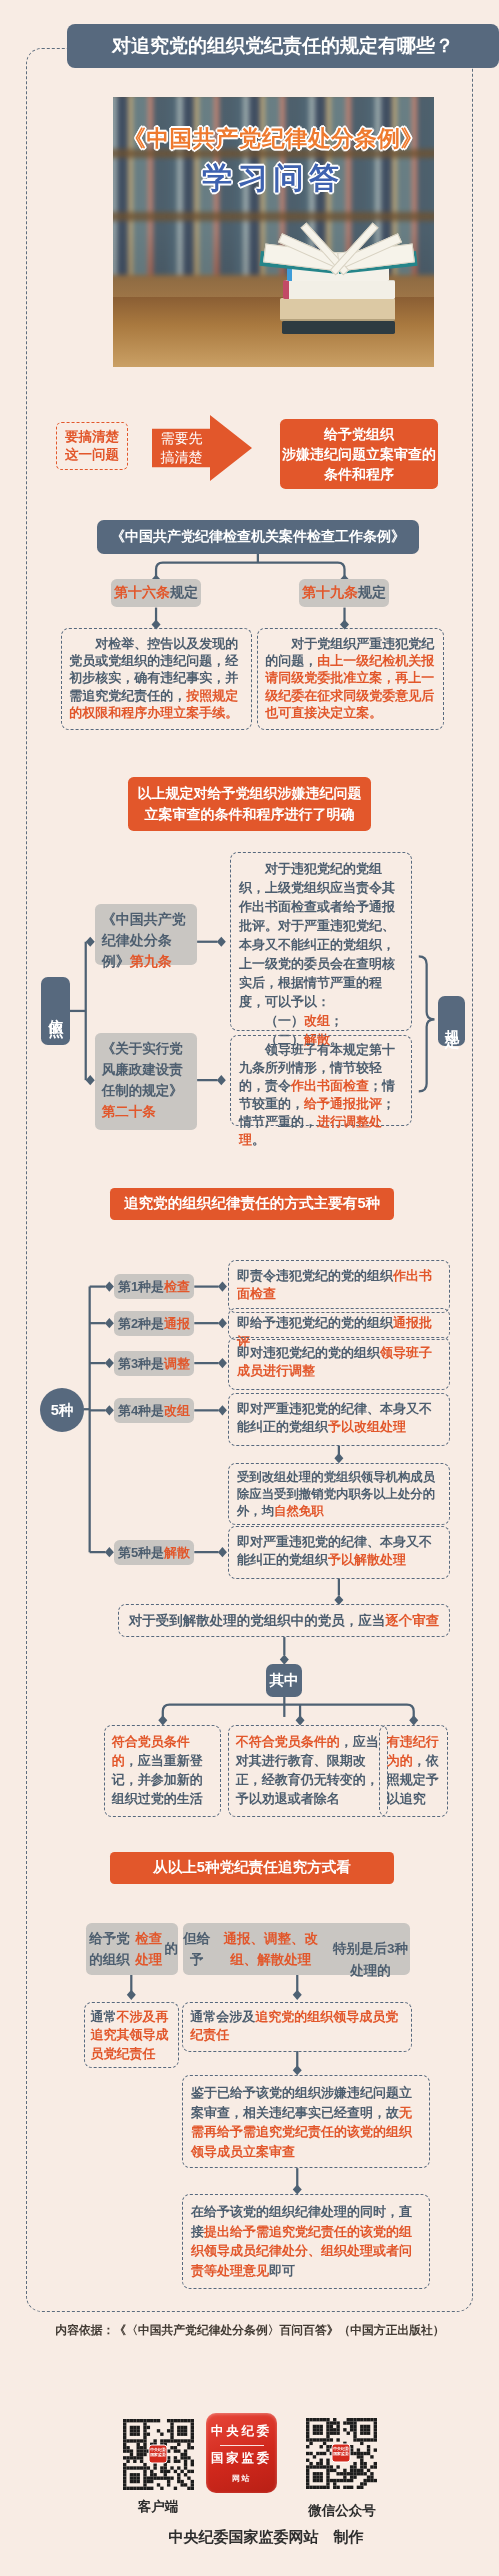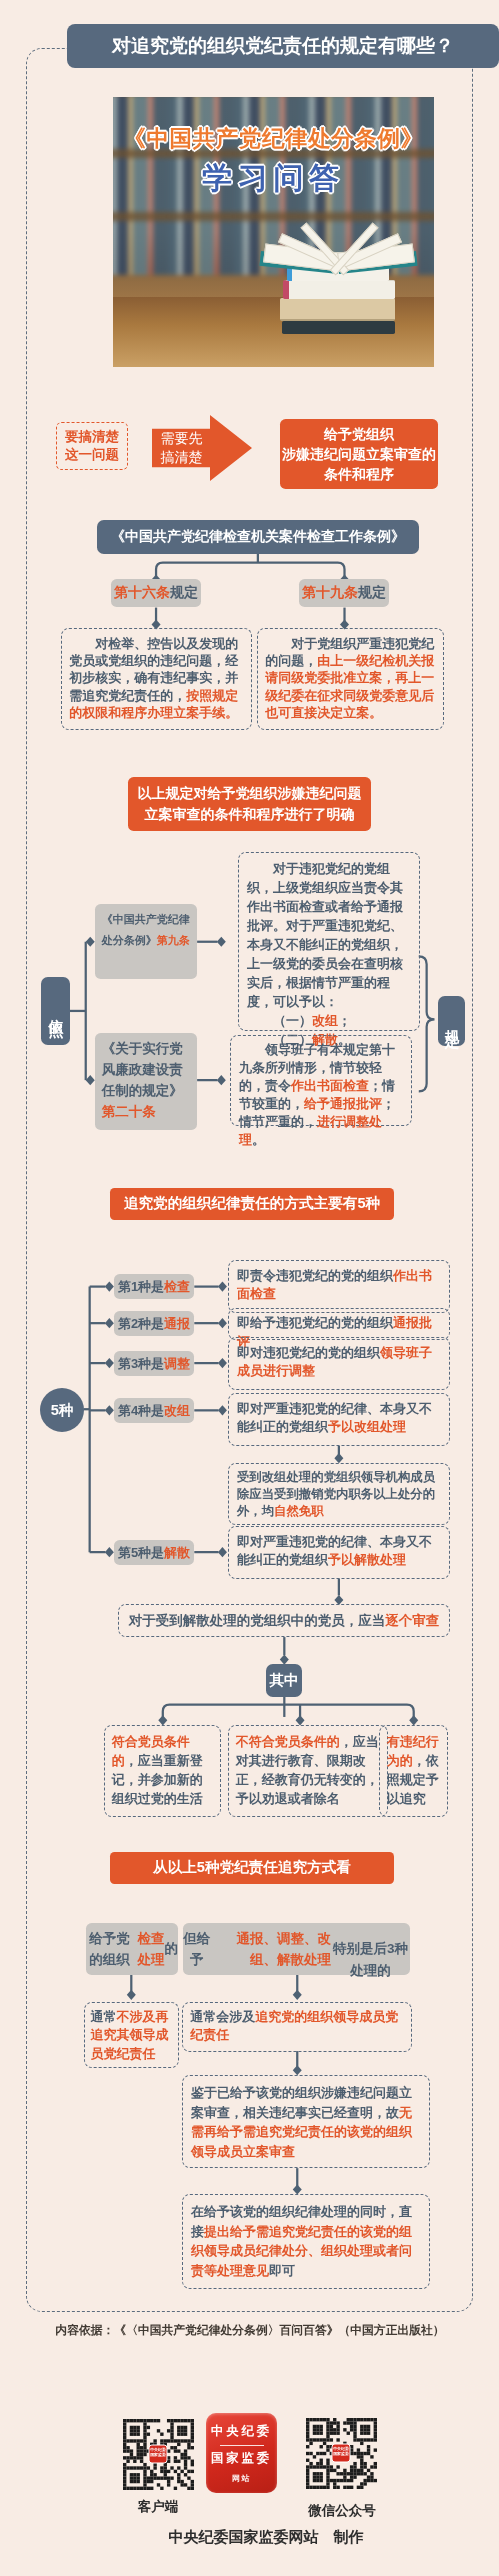--- a/index.html
+++ b/index.html
@@ -2,21 +2,21 @@
 <html style="font-size:9px"><head>
 <meta charset="utf-8">
 <style>
   html,body{margin:0;padding:0;}
   body{width:500px;height:2576px;position:relative;background:#f8ece4;
        font-family:"Liberation Sans","DejaVu Sans",sans-serif;color:#4d5e6f;}
   .abs{position:absolute;box-sizing:border-box;}
   .prel{white-space:pre-line;}
   .ctr{display:flex;align-items:center;justify-content:center;text-align:center;}
   .seg-slate{color:#4d5e6f;}
-  .seg-orange{color:#e2572b;text-align:right;}
+  .seg-orange{color:#e2572b;}
   .frame{border:1.7px dashed #5d6d7e;border-radius:15.8px;z-index:0;}
   .header{background:#57697e;border-radius:8px;color:#fff;font-size:19px;font-weight:bold;z-index:3;margin-left:33px;}
   .slatebox{background:#57697e;color:#fff;font-weight:bold;border-radius:6.8px;}
   .orangebox{background:#e2572b;color:#fff;font-weight:bold;border-radius:5.6px;}
   .graybox{background:#c9c6c2;font-weight:bold;border-radius:5.6px;}
   .dash{border:1.7px dashed #57697e;border-radius:7.9px;font-weight:bold;background:transparent;}
   .dash-o{border:1.7px dashed #e2572b;border-radius:5.6px;color:#e2572b;font-weight:bold;}
   .vtext{writing-mode:vertical-rl;letter-spacing:4.5px;}
   .conn{position:absolute;left:0;top:0;z-index:1;}
   .bx{z-index:2;}
@@ -166,28 +166,28 @@
 
 <div class="abs dash prel bx" style="left:61px;top:628px;width:191px;height:102px;padding:5.6px 7.3px;font-size:13px;line-height:17.4px;text-indent:2em;"><span class="seg-slate">对检举、控告以及发现的党员或党组织的违纪问题，经初步核实，确有违纪事实，并需追究党纪责任的，</span><span class="seg-orange">按照规定的权限和程序办理立案手续。</span></div>
 <div class="abs dash prel bx" style="left:257px;top:628px;width:187px;height:102px;padding:5.6px 7.3px;font-size:13px;line-height:17.4px;text-indent:2em;"><span class="seg-slate">对于党组织严重违犯党纪的问题，</span><span class="seg-orange">由上一级纪检机关报请同级党委批准立案，再上一级纪委在征求同级党委意见后也可直接决定立案。</span></div>
 
 <div class="abs orangebox ctr prel bx" style="left:128px;top:777px;width:243px;height:54px;font-size:14px;line-height:21.4px;">以上规定对给予党组织涉嫌违纪问题
 立案审查的条件和程序进行了明确</div>
 
 <div class="abs slatebox ctr vtext bx" style="left:41px;top:977px;width:29px;height:68px;font-size:15px;">依照</div>
 <div class="abs slatebox ctr vtext bx" style="left:438px;top:996px;width:27px;height:50px;font-size:14.6px;">规定</div>
 
-<div class="abs graybox bx" style="left:95px;top:904px;width:102px;height:75px;font-size:11px;line-height:21px;padding:4.5px 6.8px;">
+<div class="abs graybox bx" style="left:95px;top:904px;width:102px;height:61px;font-size:14px;line-height:21px;padding:4.5px 6.8px;">
   <span>《中国共产党纪律处分条例》</span><span class="seg-orange">第九条</span>
 </div>
 <div class="abs graybox bx" style="left:95px;top:1033px;width:102px;height:97px;font-size:13.5px;line-height:21px;padding:4.5px 6.8px;">
   <span>《关于实行党风廉政建设责任制的规定》</span><span class="seg-orange">第二十条</span>
 </div>
 
-<div class="abs dash prel bx" style="left:230px;top:852px;width:182px;height:179px;padding:5.6px 7.9px;font-size:13px;line-height:19px;text-indent:2em;margin-left:8px;"><span class="seg-slate">对于违犯党纪的党组织，上级党组织应当责令其作出书面检查或者给予通报批评。对于严重违犯党纪、本身又不能纠正的党组织，上一级党的委员会在查明核实后，根据情节严重的程度，可以予以：
+<div class="abs dash prel bx" style="left:230px;top:852px;width:182px;height:179px;padding:5.6px 7.9px;font-size:13px;line-height:19px;text-indent:2em;"><span class="seg-slate">对于违犯党纪的党组织，上级党组织应当责令其作出书面检查或者给予通报批评。对于严重违犯党纪、本身又不能纠正的党组织，上一级党的委员会在查明核实后，根据情节严重的程度，可以予以：
 　　（一）</span><span class="seg-orange">改组</span><span class="seg-slate">；
 　　（二）</span><span class="seg-orange">解散</span><span class="seg-slate">。</span></div>
 <div class="abs dash prel bx" style="left:230px;top:1035px;width:182px;height:91px;padding:4.5px 7.9px;font-size:13px;line-height:18px;text-indent:2em;"><span class="seg-slate">领导班子有本规定第十九条所列情形，情节较轻的，责令</span><span class="seg-orange">作出书面检查</span><span class="seg-slate">；情节较重的，</span><span class="seg-orange">给予通报批评</span><span class="seg-slate">；情节严重的，</span><span class="seg-orange">进行调整处理</span><span class="seg-slate">。</span></div>
 
 <div class="abs orangebox ctr bx" style="left:110px;top:1188px;width:284px;height:31.5px;font-size:14.6px;border-radius:4.5px;">追究党的组织纪律责任的方式主要有5种</div>
 <div class="abs slatebox ctr bx" style="left:40px;top:1388px;width:44px;height:44px;border-radius:50%;font-size:14.6px;">5种</div>
 
 <div class="abs graybox ctr bx" style="left:114px;top:1274px;width:80px;height:25px;font-size:13px;">
   <span>第1种是</span>
     <span class="seg-orange">检查</span>

